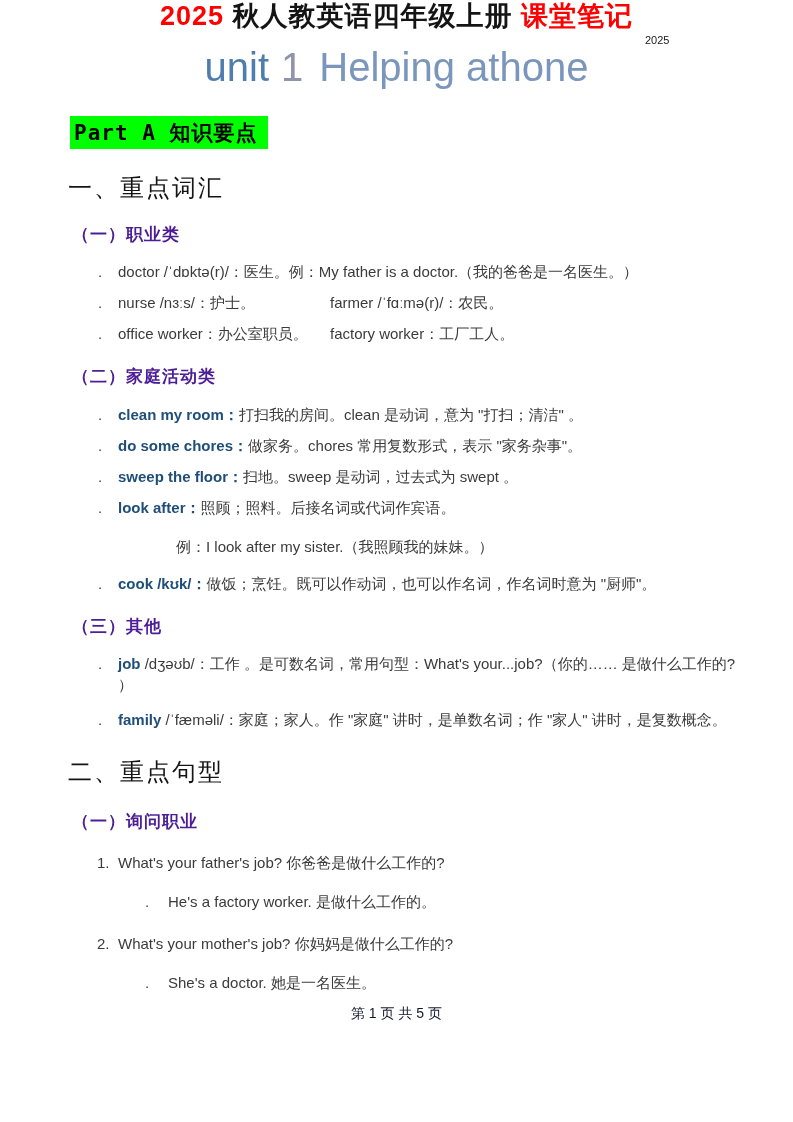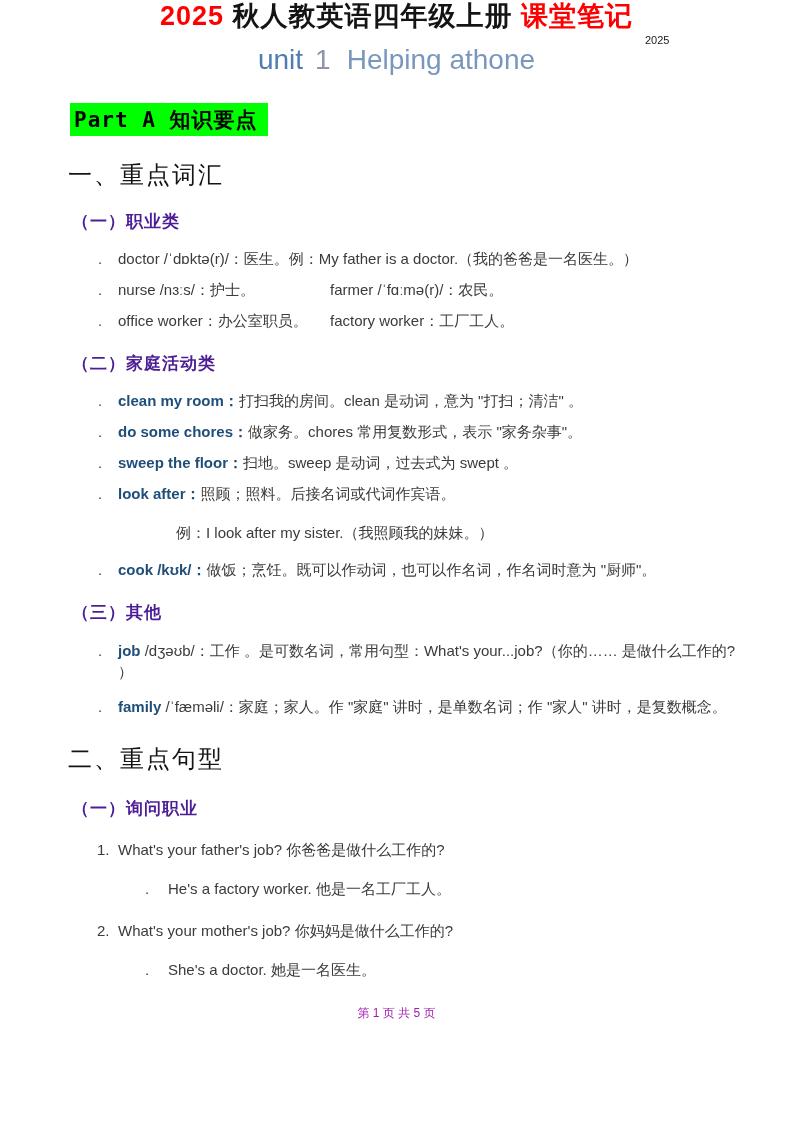--- a/index.html
+++ b/index.html
@@ -24,21 +24,21 @@
     font-size: 27px;
     font-weight: 700;
     color: #141414;
     letter-spacing: 1px;
     line-height: 1.2;
   }
   .doc-title .red { color: #fe0000; }
   .doc-subtitle {
     margin-top: 13px;
     text-align: center;
-    font-size: 28px;
+    font-size: 40px;
     color: #7b96bd;
     line-height: 1.1;
   }
   .doc-subtitle .unit-word { color: #4f7dae; }
   .doc-subtitle .unit-num { color: #8f93ab; margin: 0 16px 0 12px; }
   .badge-row { margin: 27px 0 0 70px; }
   .part-badge {
     display: inline-block;
     background: #00ff00;
     color: #000000;
@@ -76,22 +76,22 @@
   .q-line { position: relative; padding-left: 21px; margin-top: 19px; }
   .q-line .num { position: absolute; left: 0; top: 0; }
   .a-line { position: relative; margin-left: 48px; padding-left: 23px; margin-top: 18px; }
   .a-line .dot { position: absolute; left: 0; top: 0; }
   .footer {
     position: absolute;
     top: 1005px;
     left: 0;
     width: 100%;
     text-align: center;
-    font-size: 12px;
-    color: #a21caf;
+    font-size: 14px;
+    color: #0f172a;
   }
 </style>
 </head>
 <body>
 
 <div class="page">
 
   <div class="corner-year">2025</div>
 
   <div class="doc-title">
@@ -154,21 +154,21 @@
   </div>
 
   <div class="h1" style="margin-top:29px">二、重点句型</div>
 
   <div class="h2" style="margin-top:27px">（一）询问职业</div>
   <div class="qa">
     <div class="q-line">
       <span class="num">1.</span><span>What's your father's job? 你爸爸是做什么工作的?</span>
     </div>
     <div class="a-line">
-      <span class="dot">.</span><span>He's a factory worker. 他是一名工厂工人。</span>
+      <span class="dot">.</span><span>He's a factory worker. 是做什么工作的。</span>
     </div>
     <div class="q-line" style="margin-top:21px">
       <span class="num">2.</span><span>What's your mother's job? 你妈妈是做什么工作的?</span>
     </div>
     <div class="a-line">
       <span class="dot">.</span><span>She's a doctor. 她是一名医生。</span>
     </div>
   </div>
 
   <div class="footer">第 1 页 共 5 页</div>

